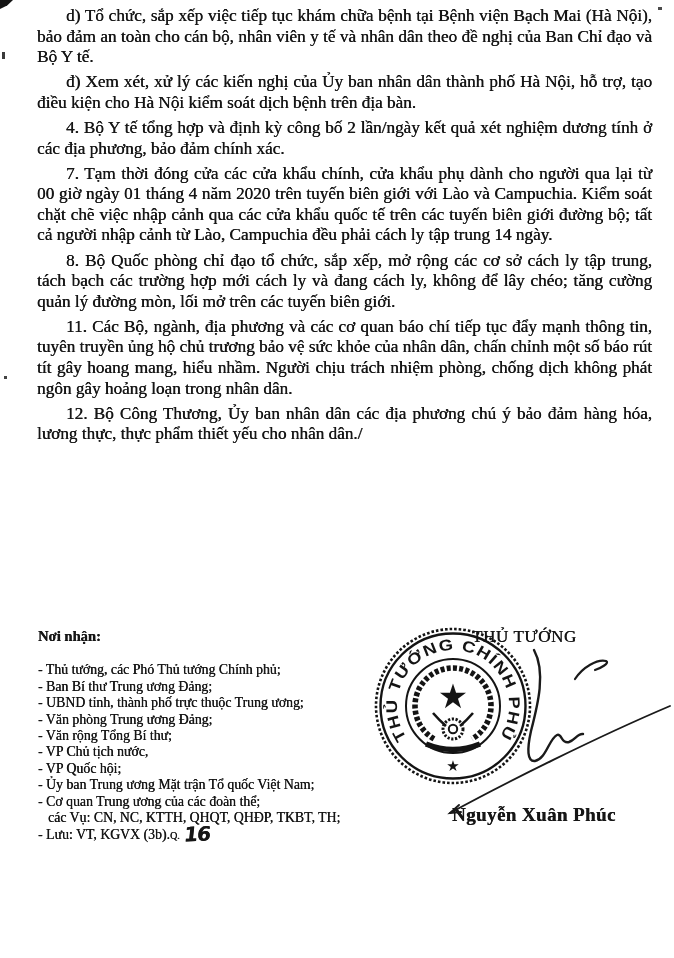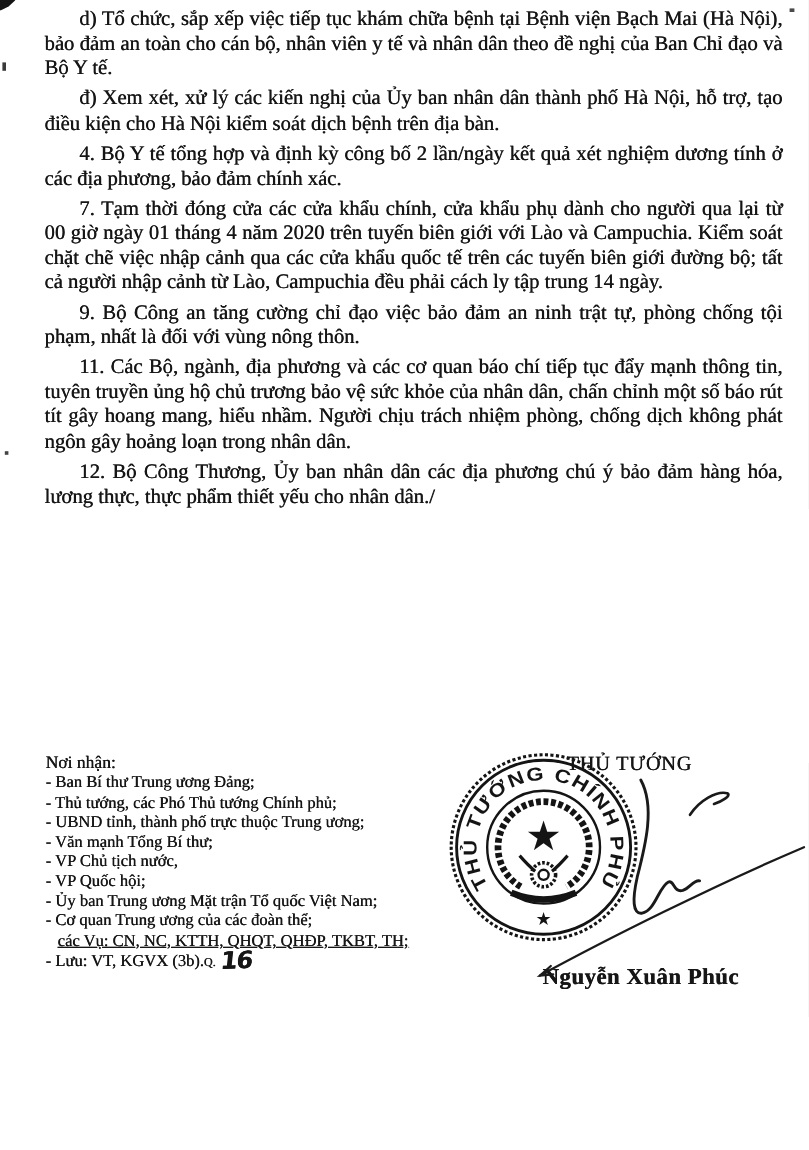--- a/index.html
+++ b/index.html
@@ -20,23 +20,23 @@
     text-shadow:0.35px 0 0 currentColor;
   }
   .body-text p { margin:0 0 4.5px 0; text-indent:29px; }
 
   
   .recipients {
     position:absolute; left:38px; top:628px; width:372px;
     font-size:13.8px; line-height:16.4px;
     text-shadow:0.3px 0 0 currentColor;
   }
-  .recipients .rheader { font-weight:normal; font-size:14.6px; margin-bottom:0; }
+  .recipients .rheader { font-weight:bold; font-size:14.6px; margin-bottom:18px; }
   .rline { white-space:nowrap; }
-  .rline.cont { padding-left:10px;text-decoration:underline; }
+  .rline.cont { padding-left:10px; }
   .luu-sub { font-size:10px; }
   .hand-num {
     display:inline-block;
     font-family:"DejaVu Sans", sans-serif;
     font-weight:bold; font-size:20px;
     transform:skewX(-8deg) rotate(-2deg);
     margin-left:4px; letter-spacing:-1px;
     vertical-align:-2px;
   }
 
@@ -71,31 +71,32 @@
   <div class="artifact a-corner"></div>
   <div class="artifact a-speck1"></div>
   <div class="artifact a-speck2"></div>
   <div class="artifact a-speck3"></div>
 
   <div class="body-text">
     <p>d) Tổ chức, sắp xếp việc tiếp tục khám chữa bệnh tại Bệnh viện Bạch Mai (Hà Nội), bảo đảm an toàn cho cán bộ, nhân viên y tế và nhân dân theo đề nghị của Ban Chỉ đạo và Bộ Y tế.</p>
     <p>đ) Xem xét, xử lý các kiến nghị của Ủy ban nhân dân thành phố Hà Nội, hỗ trợ, tạo điều kiện cho Hà Nội kiểm soát dịch bệnh trên địa bàn.</p>
     <p>4. Bộ Y tế tổng hợp và định kỳ công bố 2 lần/ngày kết quả xét nghiệm dương tính ở các địa phương, bảo đảm chính xác.</p>
     <p>7. Tạm thời đóng cửa các cửa khẩu chính, cửa khẩu phụ dành cho người qua lại từ 00 giờ ngày 01 tháng 4 năm 2020 trên tuyến biên giới với Lào và Campuchia. Kiểm soát chặt chẽ việc nhập cảnh qua các cửa khẩu quốc tế trên các tuyến biên giới đường bộ; tất cả người nhập cảnh từ Lào, Campuchia đều phải cách ly tập trung 14 ngày.</p>
-    <p>9. Bộ Công an tăng cường chỉ đạo việc bảo đảm an ninh trật tự, phòng chống tội phạm, nhất là đối với vùng nông thôn.</p>
+    <p>8. Bộ Quốc phòng chỉ đạo tổ chức, sắp xếp, mở rộng các cơ sở cách ly tập trung, tách bạch các trường hợp mới cách ly và đang cách ly, không để lây chéo; tăng cường quản lý đường mòn, lối mở trên các tuyến biên giới.</p>
     <p>11. Các Bộ, ngành, địa phương và các cơ quan báo chí tiếp tục đẩy mạnh thông tin, tuyên truyền ủng hộ chủ trương bảo vệ sức khỏe của nhân dân, chấn chỉnh một số báo rút tít gây hoang mang, hiểu nhầm. Người chịu trách nhiệm phòng, chống dịch không phát ngôn gây hoảng loạn trong nhân dân.</p>
     <p>12. Bộ Công Thương, Ủy ban nhân dân các địa phương chú ý bảo đảm hàng hóa, lương thực, thực phẩm thiết yếu cho nhân dân./</p>
   </div>
 
   <div class="recipients">
     <div class="rheader">Nơi nhận:</div>
+    <div class="rline">- Thủ tướng, các Phó Thủ tướng Chính phủ;</div>
     <div class="rline">- Ban Bí thư Trung ương Đảng;</div>
-    <div class="rline">- Thủ tướng, các Phó Thủ tướng Chính phủ;</div>
     <div class="rline">- UBND tỉnh, thành phố trực thuộc Trung ương;</div>
-    <div class="rline">- Văn mạnh Tổng Bí thư;</div>
+    <div class="rline">- Văn phòng Trung ương Đảng;</div>
+    <div class="rline">- Văn rộng Tổng Bí thư;</div>
     <div class="rline">- VP Chủ tịch nước,</div>
     <div class="rline">- VP Quốc hội;</div>
     <div class="rline">- Ủy ban Trung ương Mặt trận Tổ quốc Việt Nam;</div>
     <div class="rline">- Cơ quan Trung ương của các đoàn thể;</div>
     <div class="rline cont">các Vụ: CN, NC, KTTH, QHQT, QHĐP, TKBT, TH;</div>
     <div class="rline">
       <span>- Lưu: VT, KGVX (3b).</span><span class="luu-sub">Q.</span><span class="hand-num">16</span>
     </div>
   </div>
 

